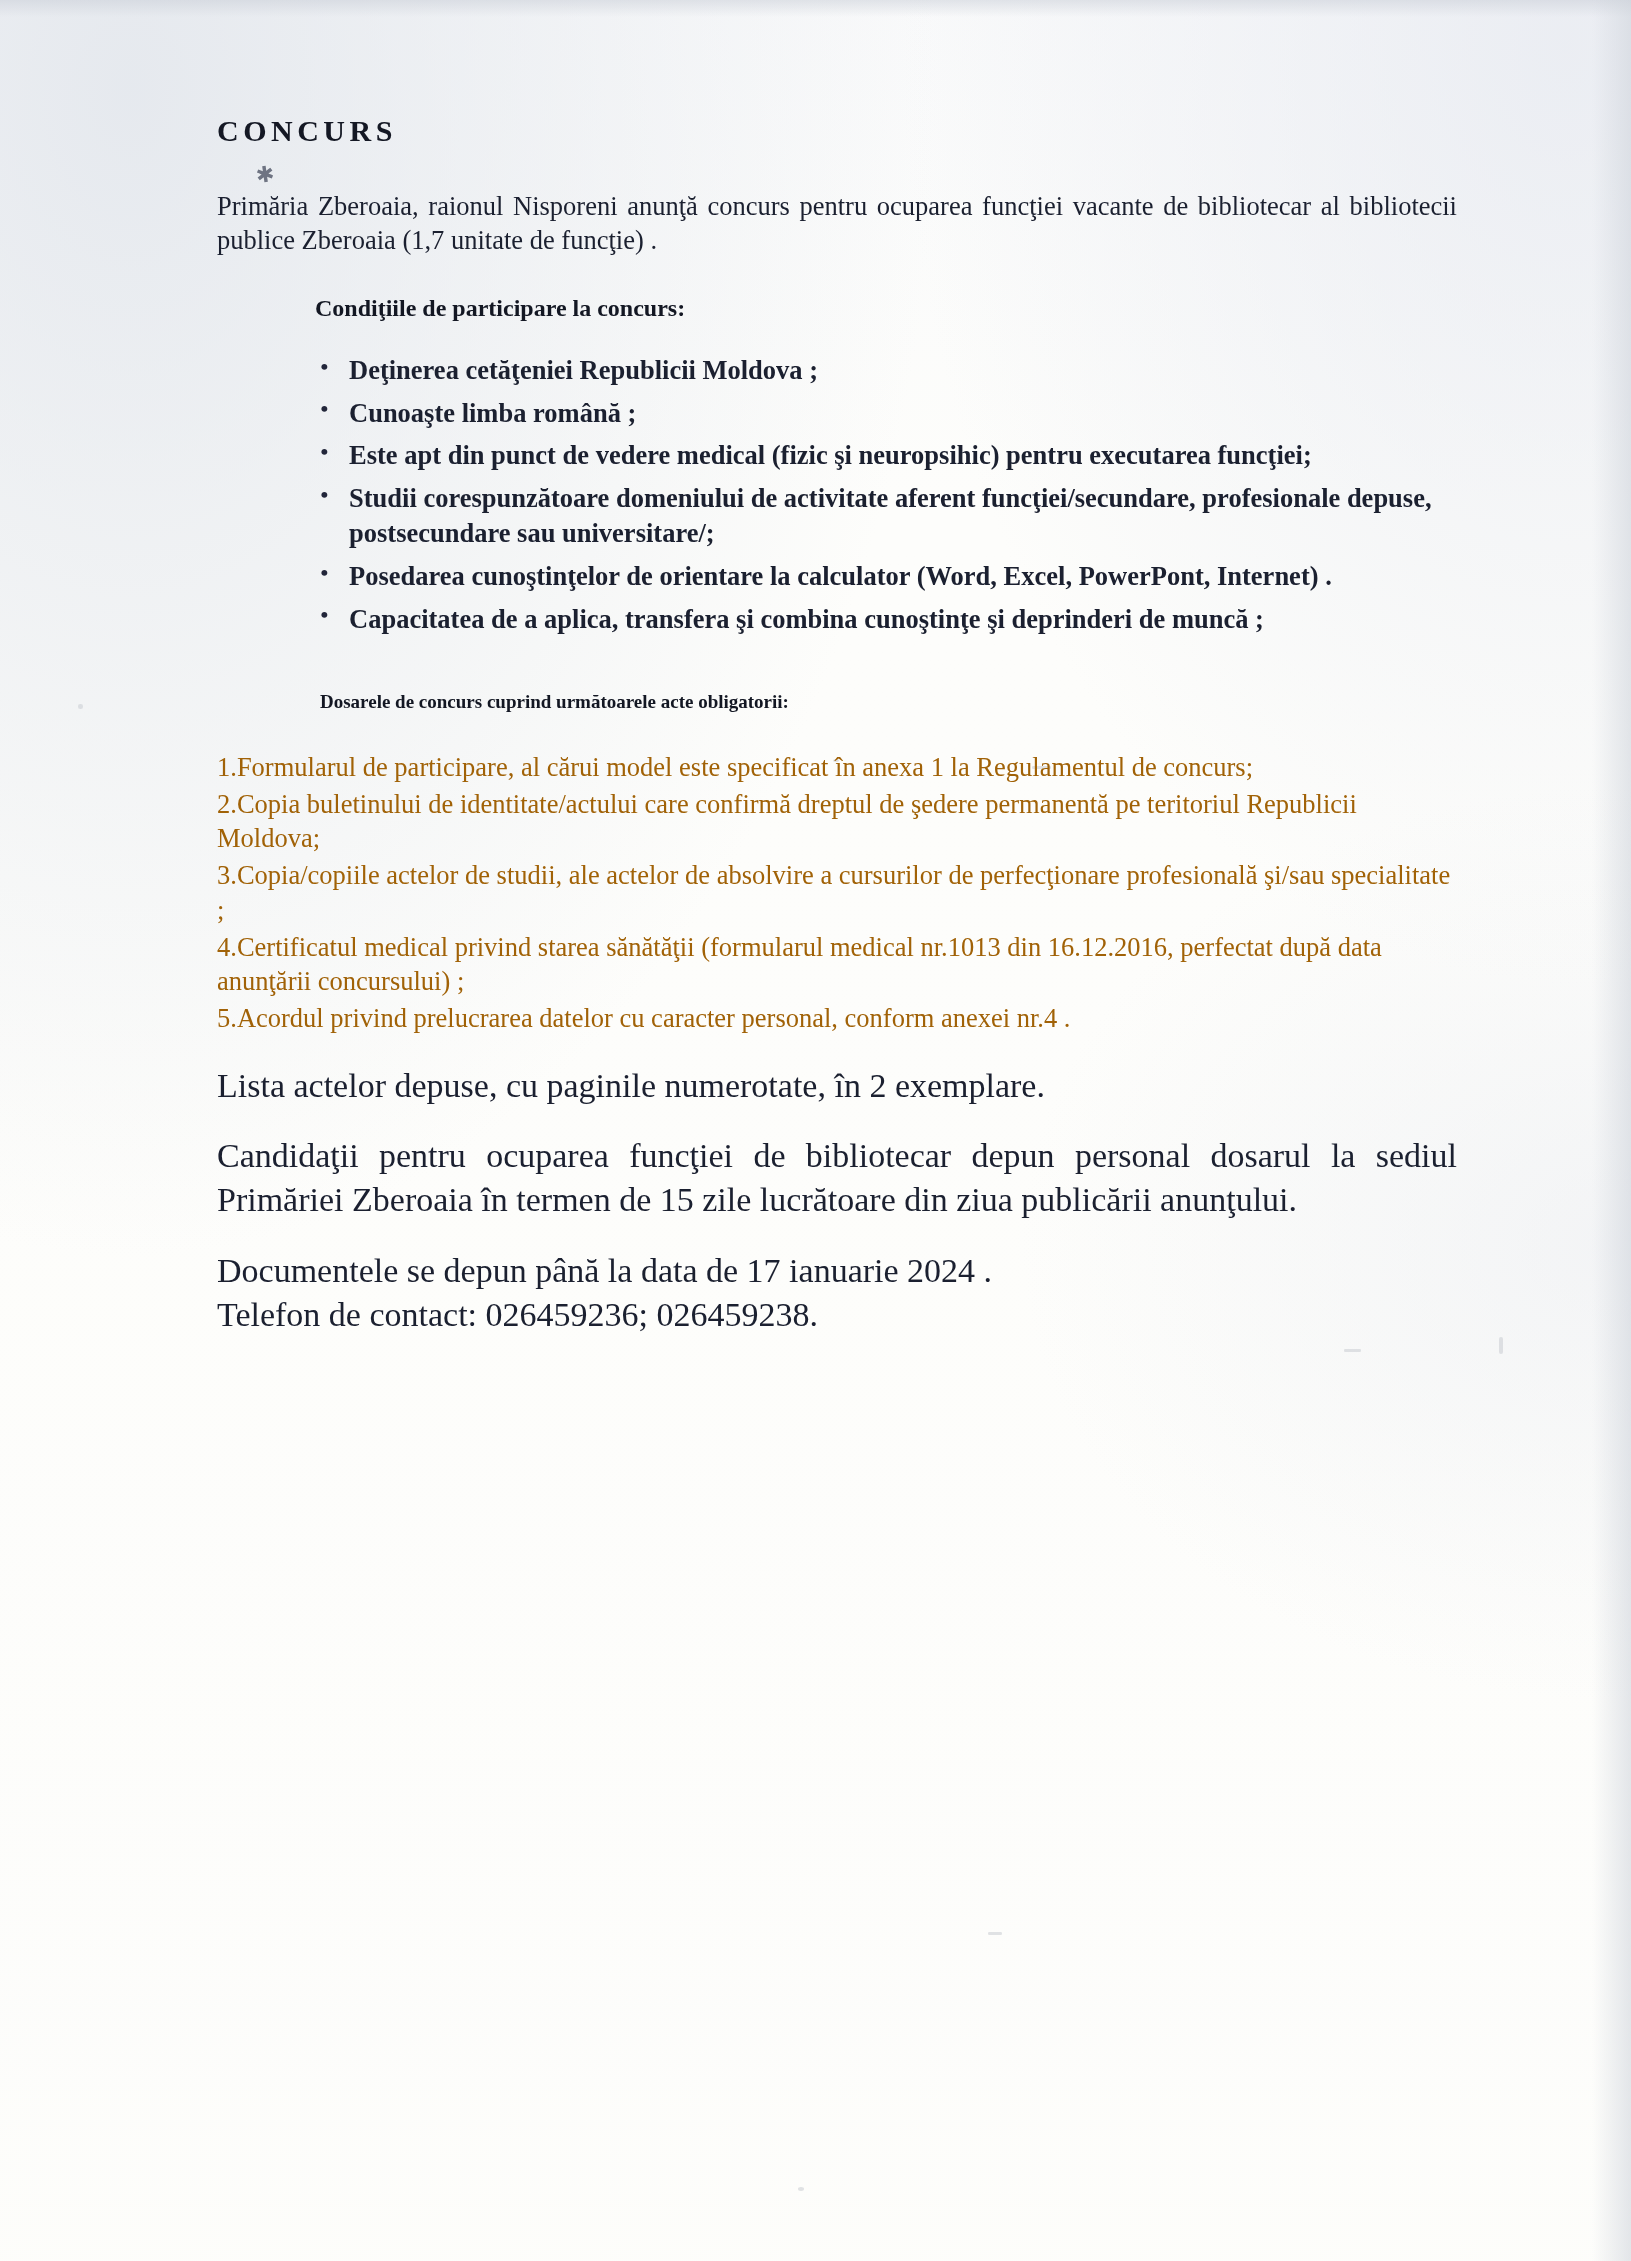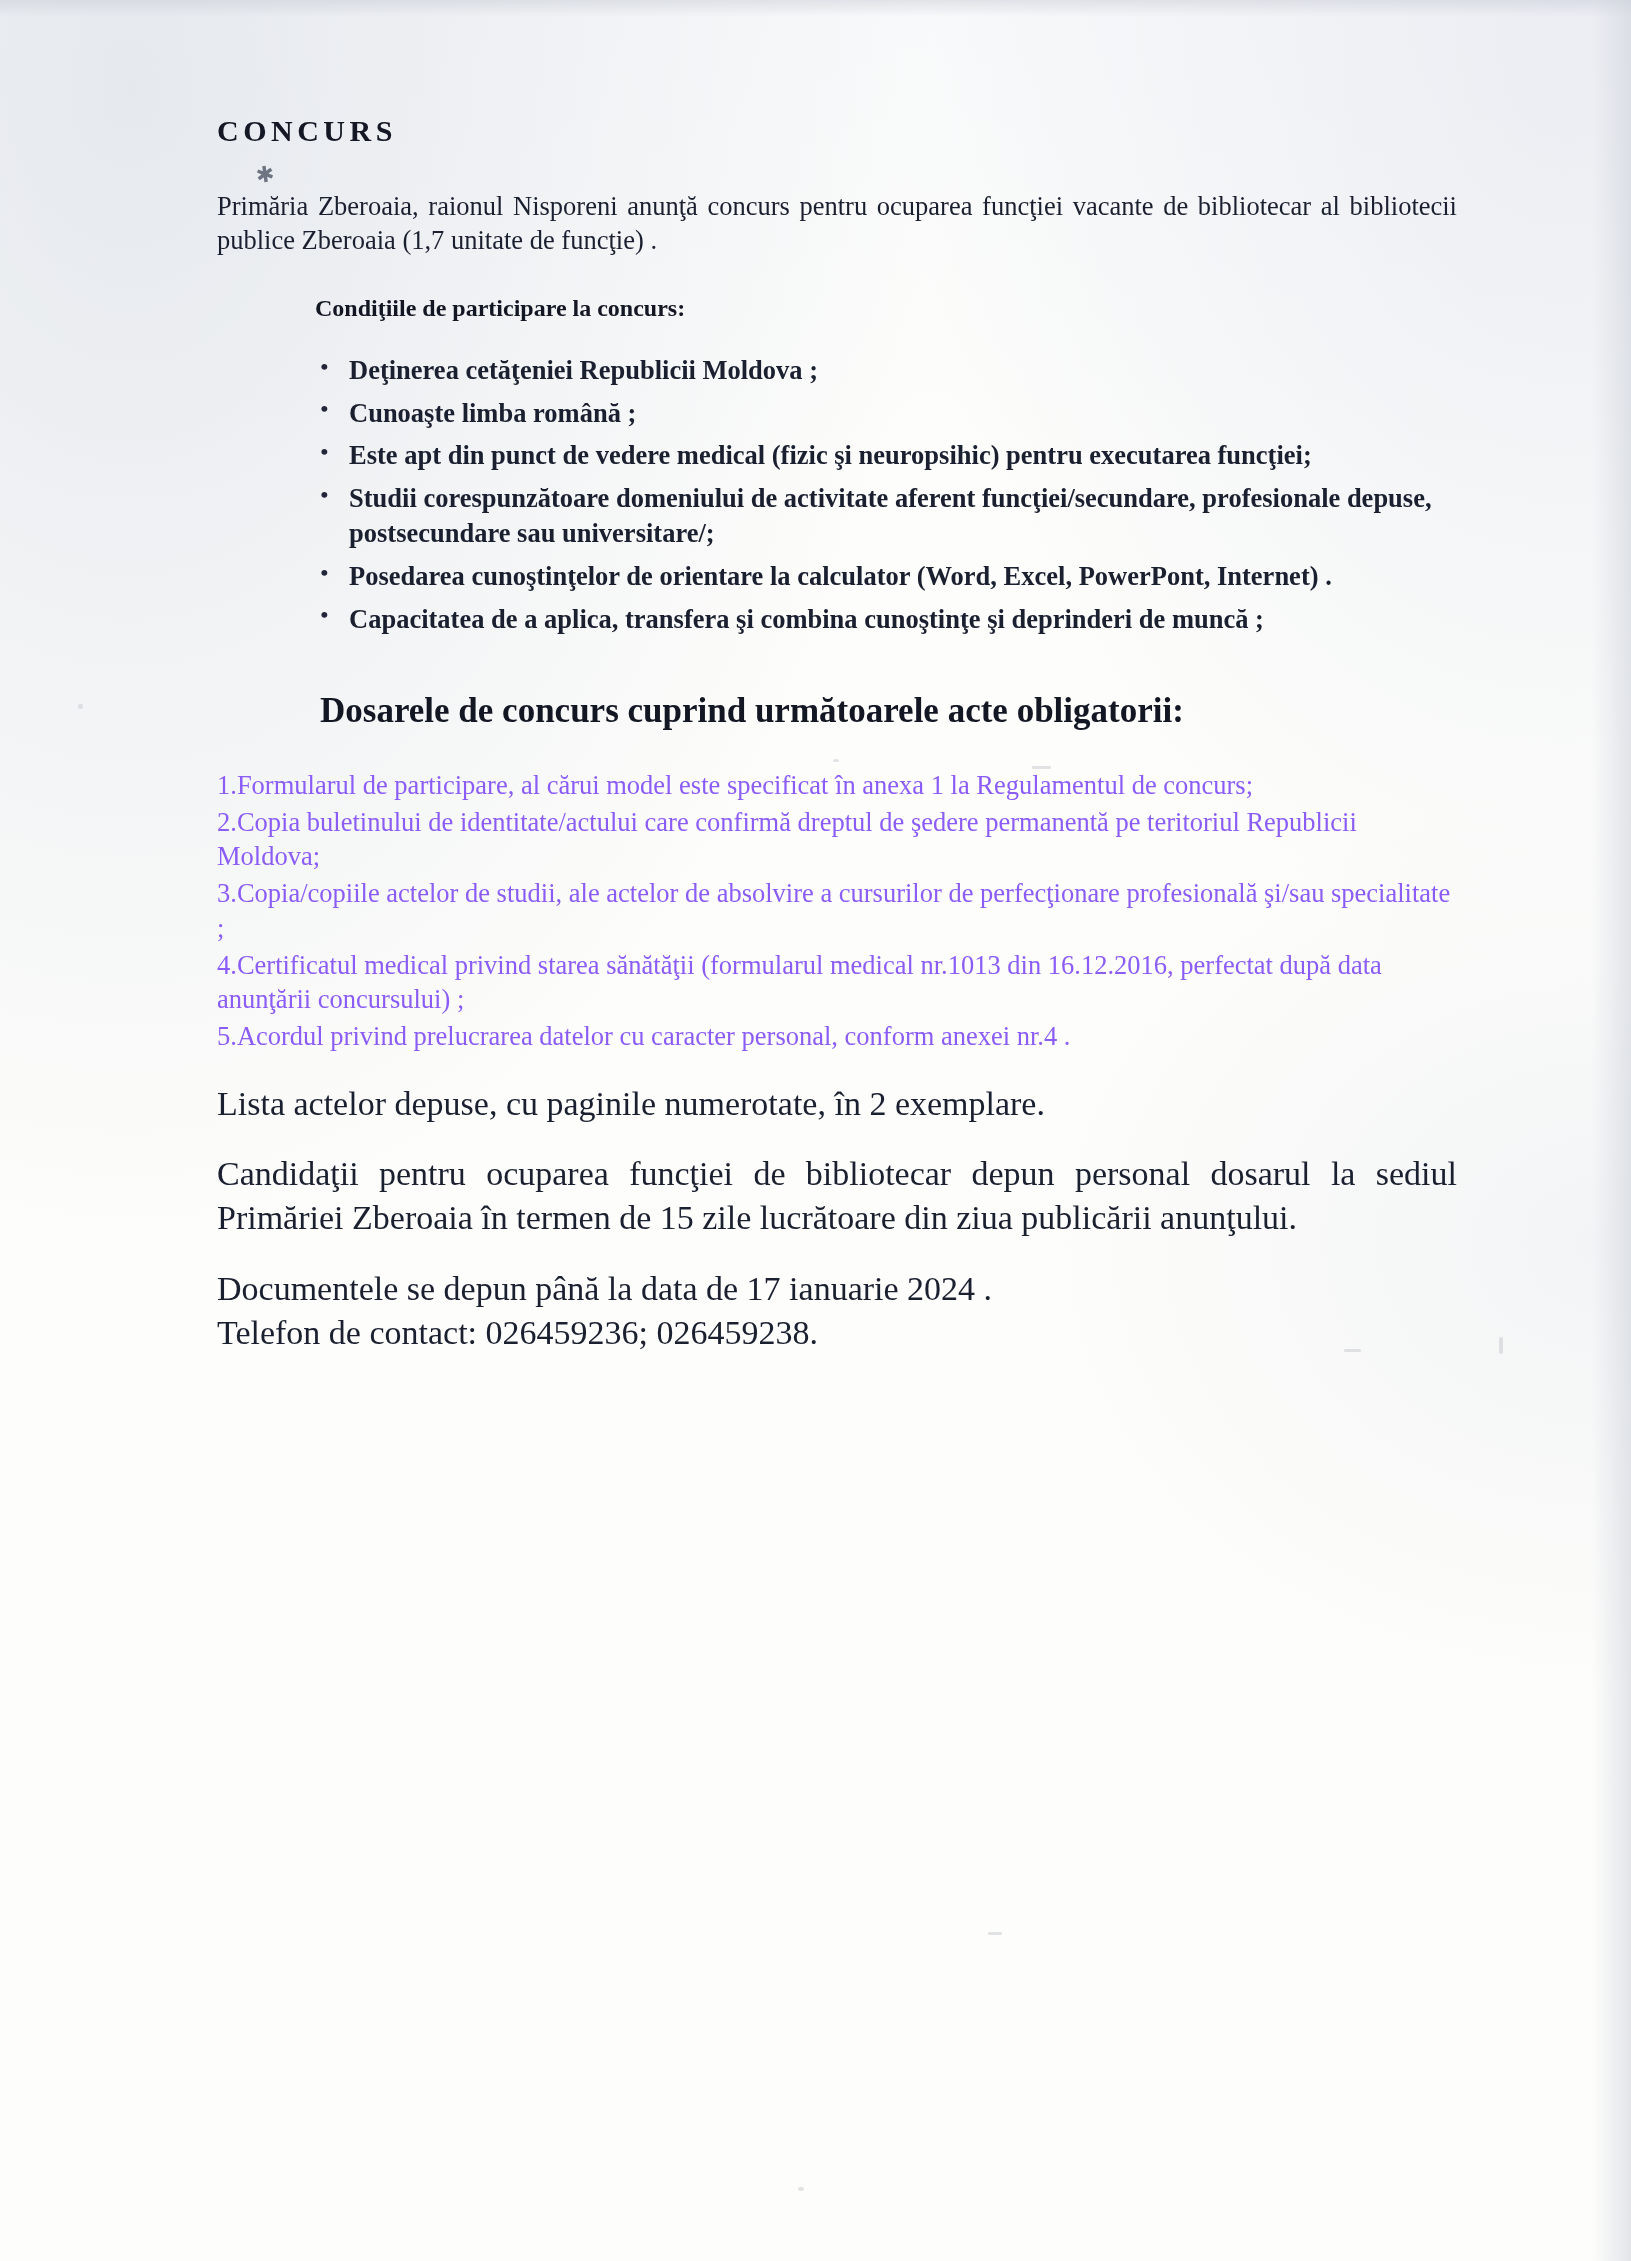--- a/index.html
+++ b/index.html
@@ -70,21 +70,21 @@
     color: #1b2030;
   }
   .heading-sub {
     font-size: 24px;
     font-weight: bold;
     margin: 37px 0 31px 0;
     padding-left: 98px;
     color: #131723;
   }
   .heading-sub2 {
-    font-size: 35px;
+    font-size: 19px;
     font-weight: bold;
     margin: 54px 0 37px 0;
     padding-left: 103px;
     color: #131723;
   }
   ul.conditions {
     margin: 0 0 16px 0;
     padding: 0 0 0 97px;
     list-style: none;
     font-weight: bold;
@@ -107,21 +107,21 @@
   }
   .docs-list {
     margin: 0;
     padding: 0;
     list-style: none;
   }
   .docs-list li {
     font-size: 26.5px;
     line-height: 1.30;
     margin: 0 0 2.6px 0;
-    color: #8b5cf6;
+    color: #a16207;
   }
   .block-gap {
     height: 26px;
   }
   .tail-line {
     font-size: 34px;
     line-height: 1.30;
     color: #1b2030;
     margin: 0;
   }

